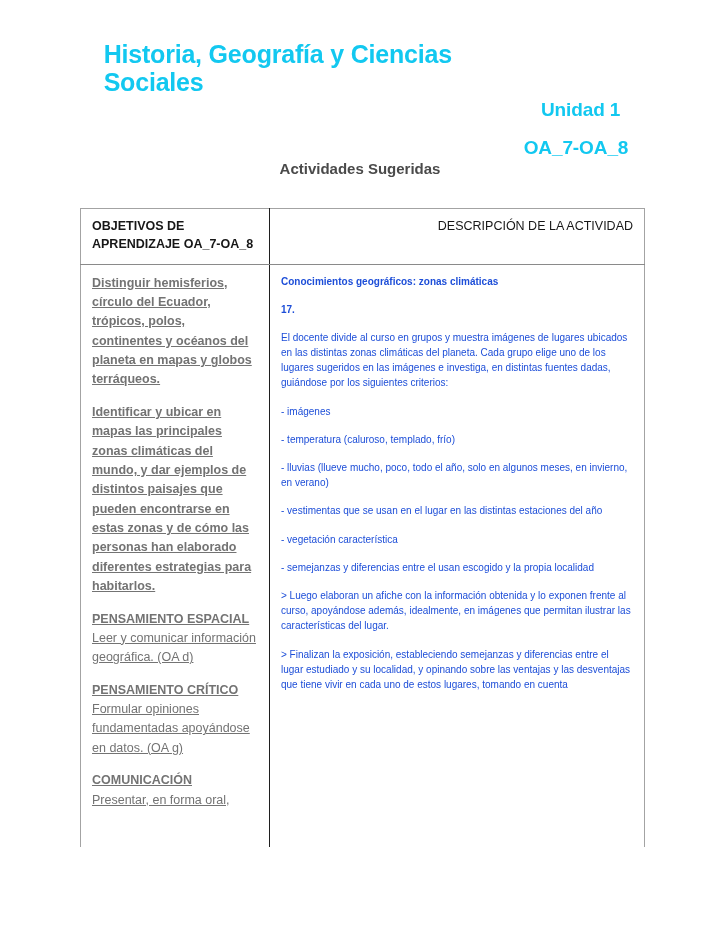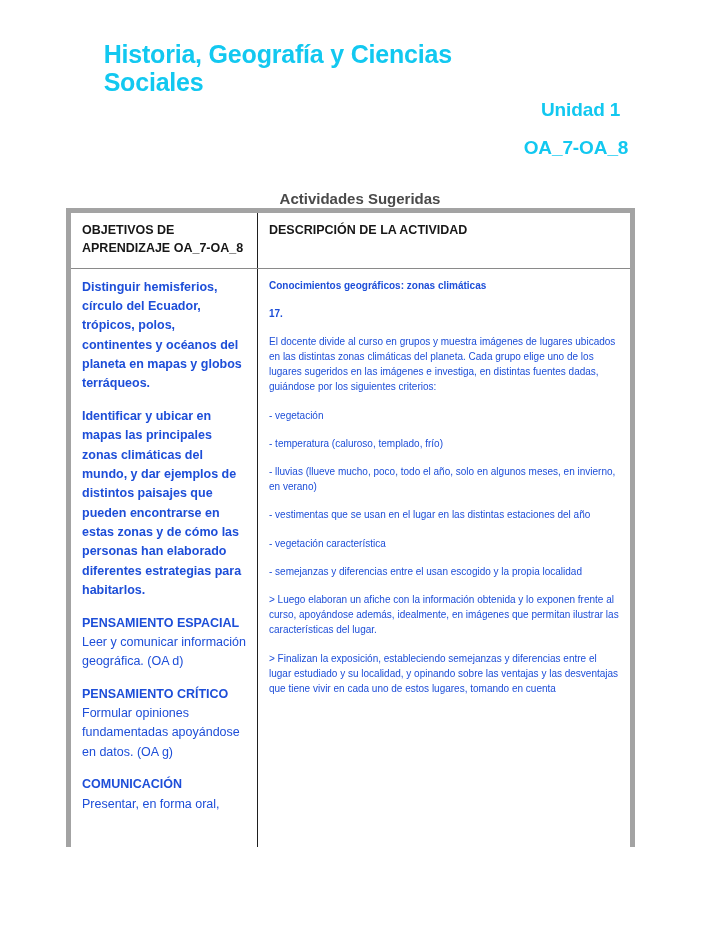--- a/index.html
+++ b/index.html
@@ -70,37 +70,37 @@
     font-weight: bold;
     color: #12C8F0;
     margin: 7px 8px 0 0;
     letter-spacing: -0.1px;
   }
 
   
   .section-title {
     position: absolute;
     left: 0;
-    top: 190px;
+    top: 160px;
     width: 720px;
     text-align: center;
     font-size: 15px;
     font-weight: bold;
     color: #4a4a4a;
   }
 
   
   .activities-table {
     position: absolute;
-    left: 66px;
+    left: 80px;
     top: 208px;
     width: 564px;
     border-collapse: collapse;
     table-layout: fixed;
-    border: 5px solid #a3a3a3;
+    border: 1px solid #a3a3a3;
   }
   .activities-table col.col-oa { width: 189px; }
   .activities-table col.col-desc { width: 375px; }
 
   .activities-table th,
   .activities-table td {
     vertical-align: top;
     padding: 9px 11px 10px 11px;
     border: 0;
   }
@@ -108,33 +108,34 @@
     border-right: 1.5px solid #1f1f1f;
     border-bottom: 1.5px solid #8a8a8a;
     text-align: left;
     font-size: 12.5px;
     font-weight: bold;
     line-height: 1.42;
     color: #171717;
   }
   .activities-table th.desc-head {
     border-bottom: 1.5px solid #8a8a8a;
-    text-align: left;
+    text-align: right;
     font-size: 12.5px;
-    font-weight: bold;
+    font-weight: normal;
     line-height: 1.42;
     color: #171717;
   }
   .activities-table td.oa-cell {
     border-right: 1.5px solid #1f1f1f;
     font-size: 12.5px;
     line-height: 1.55;
-    color: #1d4ed8;
+    color: #737373;
     height: 636px;
     overflow: hidden;
+    text-decoration: underline;
   }
   .activities-table td.desc-cell {
     font-size: 10px;
     line-height: 1.52;
     color: #1d4ed8;
     overflow: hidden;
   }
 
   .oa-cell p,
   .desc-cell p {
@@ -213,21 +214,21 @@
 
             <p class="skill-heading">COMUNICACIÓN</p>
             <p class="skill-body">Presentar, en forma oral,</p>
           </td>
 
           <td class="desc-cell">
             <p class="desc-strong">Conocimientos geográficos: zonas climáticas</p>
             <p class="desc-strong">17.</p>
             <p>El docente divide al curso en grupos y muestra imágenes de lugares ubicados en las distintas zonas climáticas del planeta. Cada grupo elige uno de los lugares sugeridos en las imágenes e investiga, en distintas fuentes dadas, guiándose por los siguientes criterios:</p>
 
-            <p>- vegetación</p>
+            <p>- imágenes</p>
             <p>- temperatura (caluroso, templado, frío)</p>
             <p>- lluvias (llueve mucho, poco, todo el año, solo en algunos meses, en invierno, en verano)</p>
             <p>- vestimentas que se usan en el lugar en las distintas estaciones del año</p>
             <p>- vegetación característica</p>
             <p>- semejanzas y diferencias entre el usan escogido y la propia localidad</p>
 
             <p>&gt; Luego elaboran un afiche con la información obtenida y lo exponen frente al curso, apoyándose además, idealmente, en imágenes que permitan ilustrar las características del lugar.</p>
             <p>&gt; Finalizan la exposición, estableciendo semejanzas y diferencias entre el lugar estudiado y su localidad, y opinando sobre las ventajas y las desventajas que tiene vivir en cada uno de estos lugares, tomando en cuenta</p>
           </td>
         </tr>

